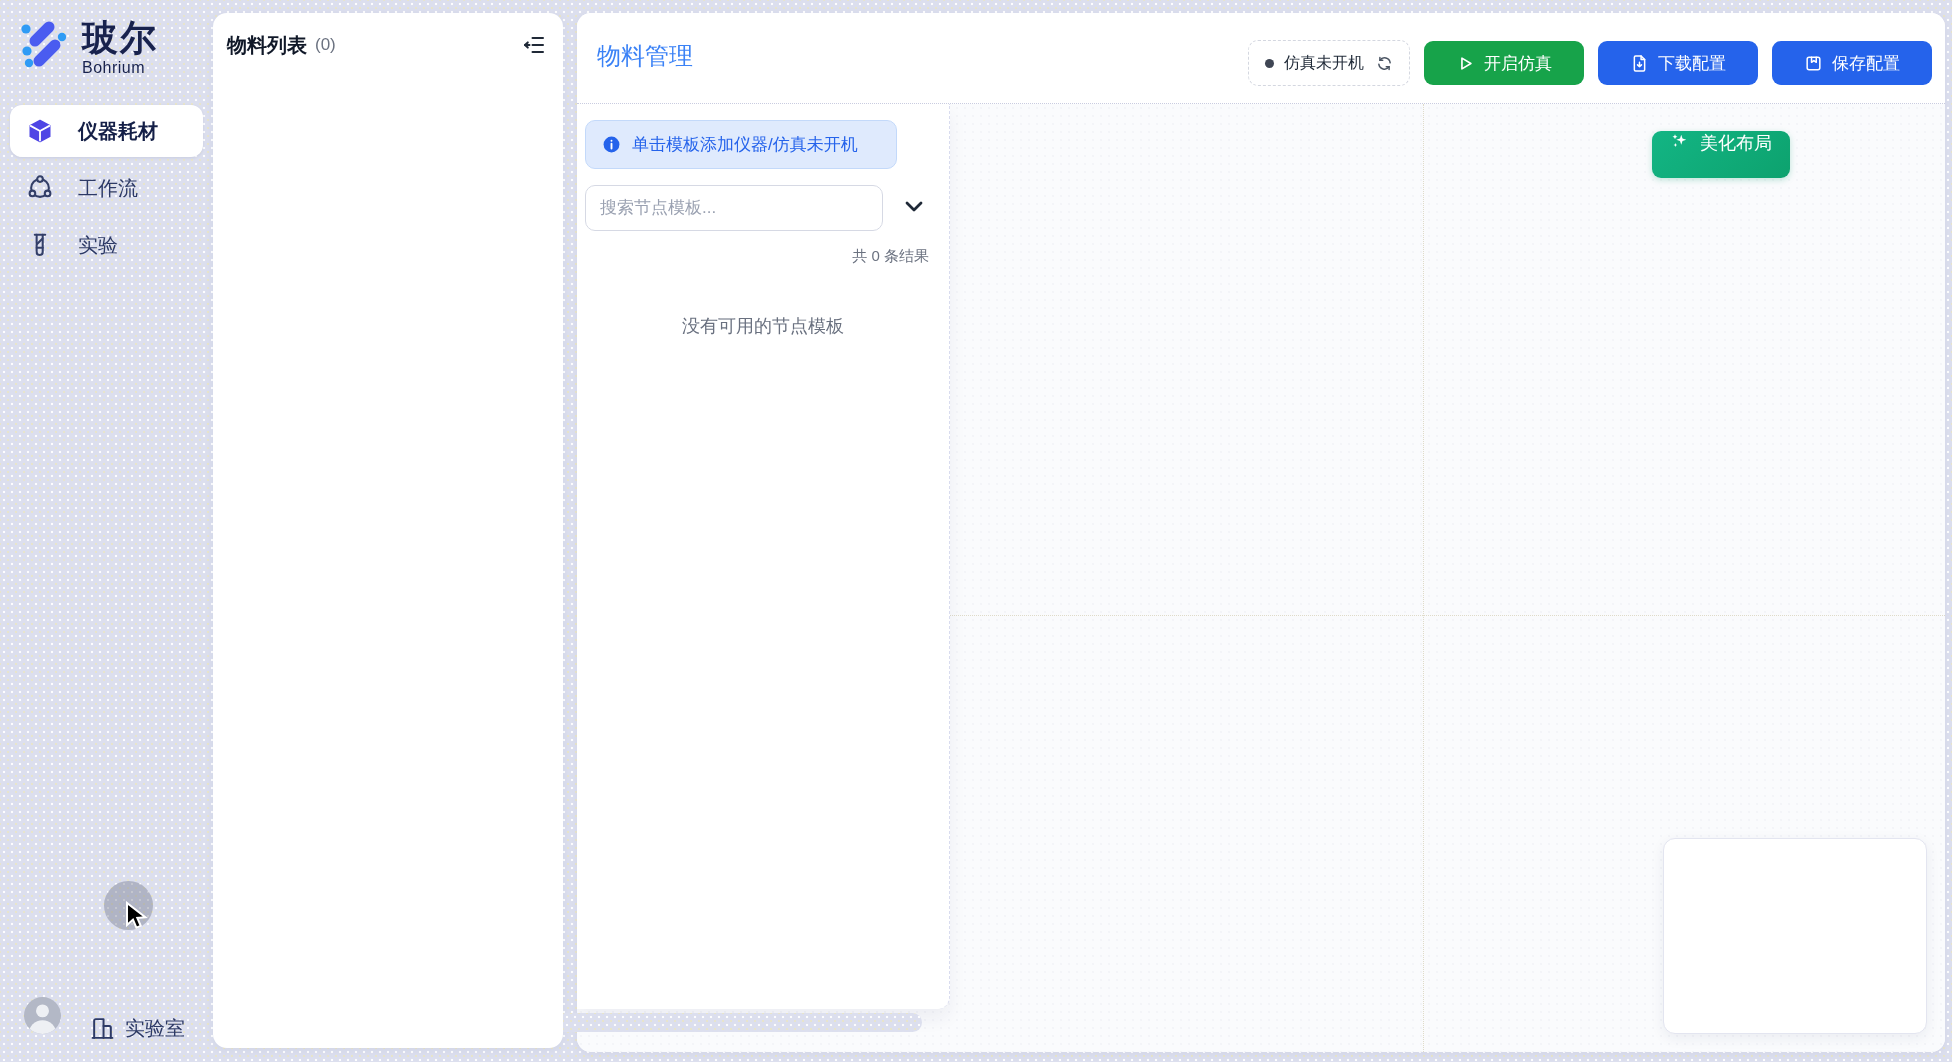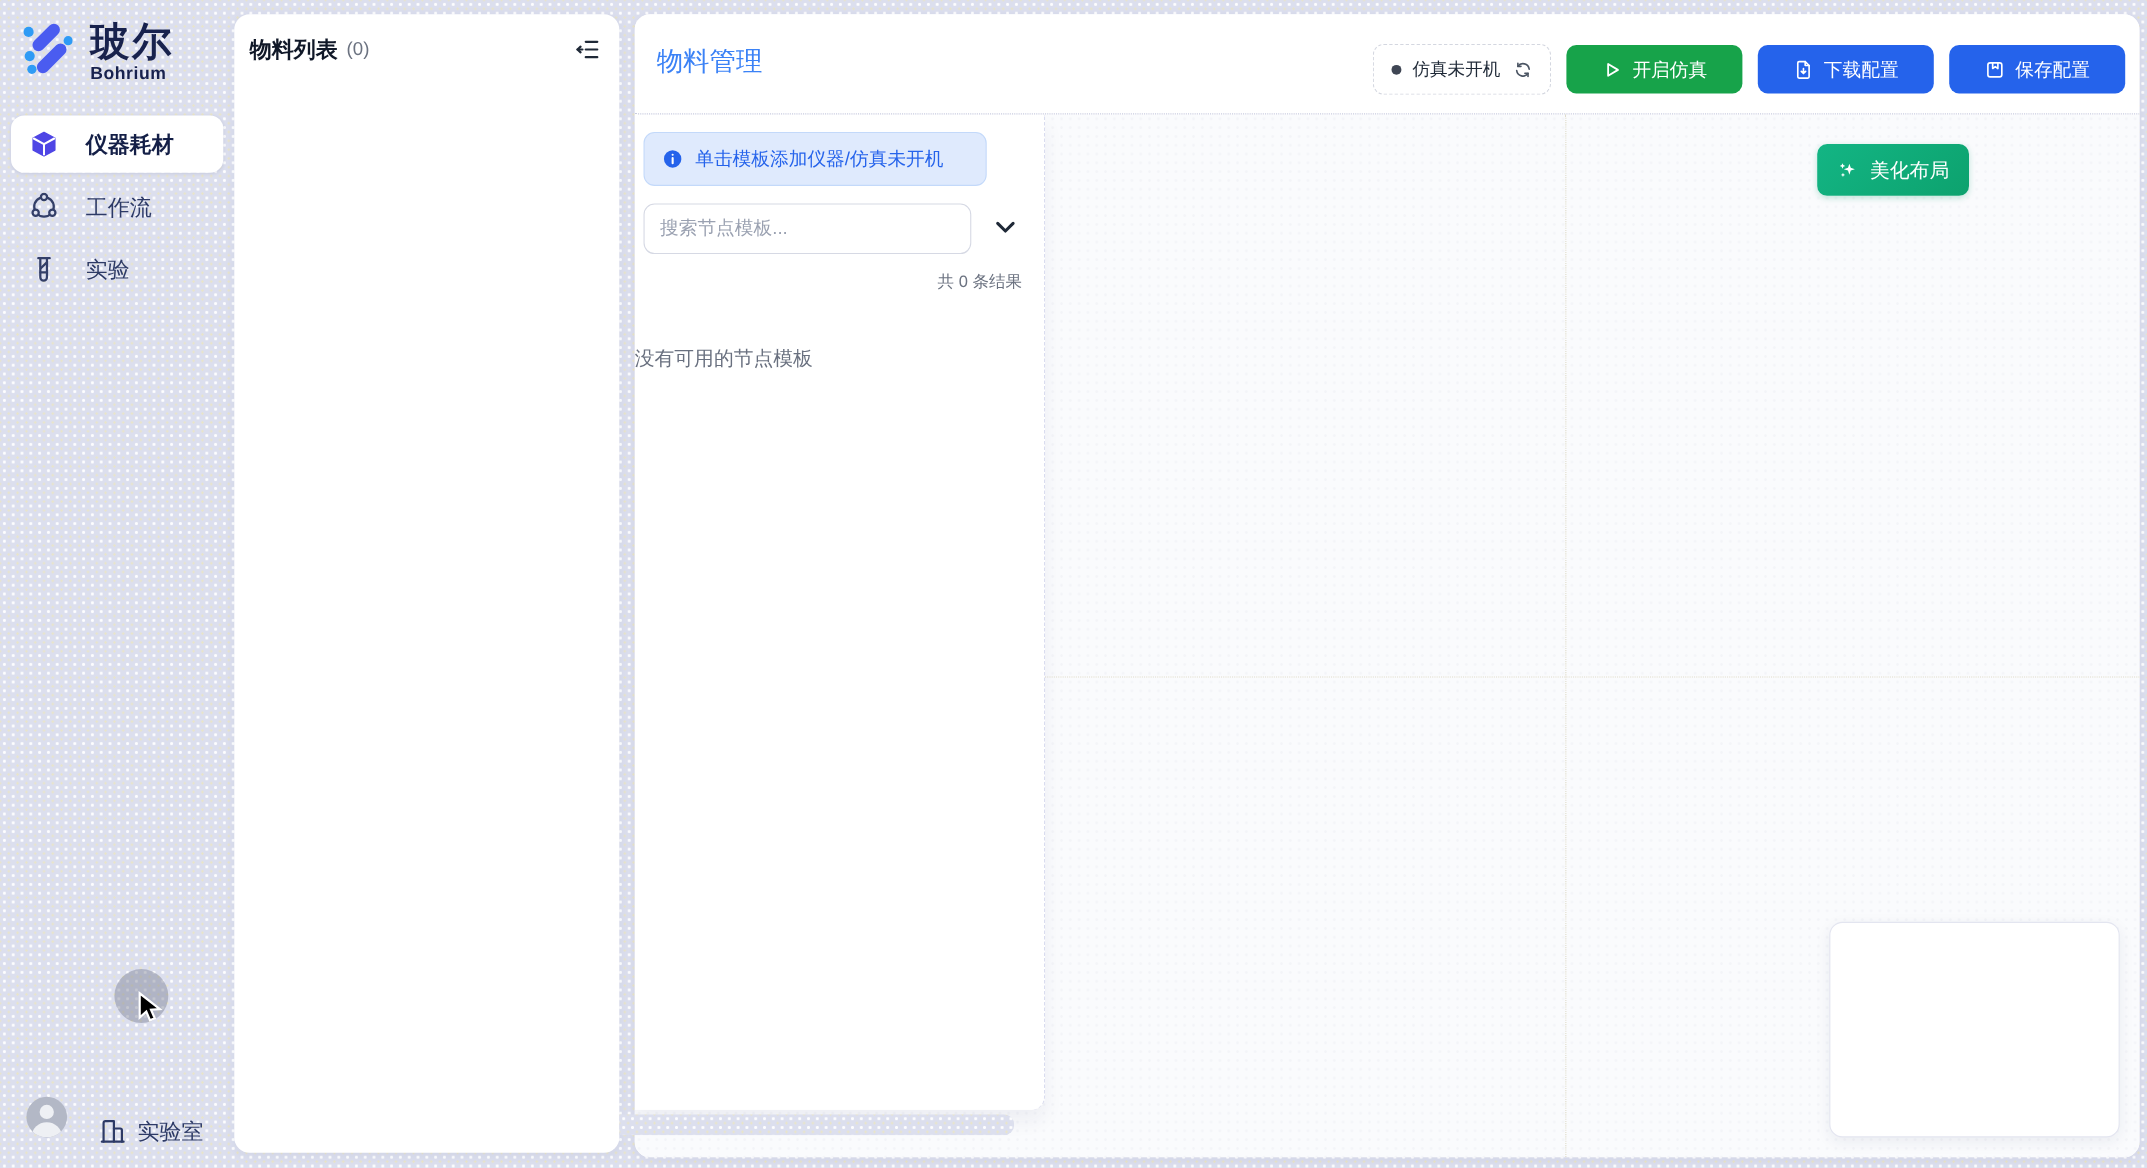--- a/index.html
+++ b/index.html
@@ -17,21 +17,21 @@
     background-size:8px 8px,8px 8px;
     background-position:0 0,4px 4px;
   }
   .page{position:absolute;inset:0;}
   
   .sidebar{position:absolute;left:0;top:0;width:213px;height:1062px;}
   .logo-row{position:absolute;left:18px;top:18px;display:flex;align-items:flex-start;}
   .logo-mark{width:48px;height:48px;margin-top:2px;}
   .logo-texts{margin-left:16px;}
   .logo-title{font-size:36px;font-weight:bold;color:#18224d;line-height:40px;letter-spacing:2px;}
-  .logo-sub{font-size:16px;font-weight:bold;color:#18224d;letter-spacing:.5px;margin-top:1px;}
+  .logo-sub{font-size:16px;font-weight:normal;color:#18224d;letter-spacing:.5px;margin-top:1px;}
   .nav{position:absolute;left:0;top:105px;width:213px;}
   .nav-item{position:relative;height:52px;margin:0 10px 5px 10px;display:flex;align-items:center;
     border-radius:12px;color:#2d3a66;font-size:20px;cursor:pointer;text-align:right;}
   .nav-item .nico{width:26px;height:26px;margin-left:17px;flex:0 0 auto;}
   .nav-item .nlabel{margin-left:25px;}
   .nav-item.selected{background:#ffffff;color:#141f47;font-weight:bold;box-shadow:0 1px 3px rgba(30,40,90,.10);}
   
   .side-bottom{position:absolute;left:0;top:995px;width:213px;height:40px;display:flex;align-items:center;}
   .avatar{width:37px;height:37px;border-radius:50%;background:#b3b8c6;margin-left:24px;overflow:hidden;position:relative;}
   .lab{display:flex;align-items:center;margin-left:29px;color:#2d3a66;font-size:20px;margin-top:27px;}
@@ -58,38 +58,38 @@
     font-size:17px;cursor:pointer;white-space:nowrap;}
   .btn svg{width:19px;height:19px;margin-right:9px;}
   .btn-green{background:#17a34a;}
   .btn-blue{background:#2563eb;}
   
   .canvas{position:absolute;left:0;top:91px;right:0;bottom:0;background:#fafbfd;
     background-image:radial-gradient(circle, rgba(120,125,160,.05) 1px, transparent 1.4px);
     background-size:8px 8px;}
   .guide-h{position:absolute;left:373px;right:0;top:511px;border-top:1px dotted #d9d4bd;opacity:.8;}
   .guide-v{position:absolute;top:0;bottom:0;left:846px;border-left:1px dotted #d9d4bd;opacity:.8;}
-  .beautify-btn{position:absolute;right:155px;top:27px;height:47px;display:flex;align-items:center;
+  .beautify-btn{position:absolute;right:155px;top:27px;height:47px;display:flex;
     padding:0 18px;border-radius:9px;background:linear-gradient(135deg,#13b584,#0da26e);
     color:#fff;font-size:18px;cursor:pointer;box-shadow:0 2px 6px rgba(16,160,110,.25);}
   .beautify-btn svg{width:20px;height:20px;margin-right:10px;}
   
   .tpl-panel{position:absolute;left:0;top:0;width:372px;height:905px;background:#fff;
     border-right:1px dashed #d9dcef;border-radius:0 0 12px 0;z-index:3;
     box-shadow:0 10px 18px rgba(30,35,90,.06);}
   .banner{position:absolute;left:8px;top:16px;width:278px;padding:0 16px;height:47px;display:flex;align-items:center;
     background:#dfeafd;border:1px solid #c3d9fa;border-radius:10px;color:#2563eb;font-size:17px;}
   .banner svg{width:19px;height:19px;margin-right:11px;flex:0 0 auto;}
   .search-input{position:absolute;left:8px;top:81px;width:268px;height:44px;border:1.5px solid #d6d9e4;
     border-radius:10px;font-size:17px;color:#1f2937;padding:0 14px;outline:none;background:#fff;
     font-family:"Liberation Sans","DejaVu Sans",sans-serif;}
   .search-input::placeholder{color:#9aa1b1;}
   .expand-btn{position:absolute;left:325px;top:90px;width:24px;height:24px;cursor:pointer;}
   .result-count{position:absolute;right:20px;top:143px;font-size:15px;color:#6b7280;}
-  .empty-text{position:absolute;left:0;top:210px;width:100%;font-size:18px;color:#69707f;}
+  .empty-text{position:absolute;left:0;top:210px;width:100%;text-align:center;font-size:18px;color:#69707f;}
   
   .minimap{position:absolute;left:1663px;top:838px;width:262px;height:194px;background:#fff;
     border:1px solid #e3e5f0;border-radius:12px;box-shadow:0 4px 14px rgba(30,40,90,.07);z-index:6;}
   
   .gap-band{position:absolute;left:563px;top:1013px;width:359px;height:19px;border-radius:0 10px 10px 0;z-index:7;}
   
   .click-ripple{position:absolute;left:104px;top:881px;width:49px;height:49px;border-radius:50%;
     background:rgba(110,116,134,.40);z-index:20;}
   .cursor{position:absolute;left:124px;top:901px;width:26px;height:32px;z-index:21;}
   svg{display:block;}

